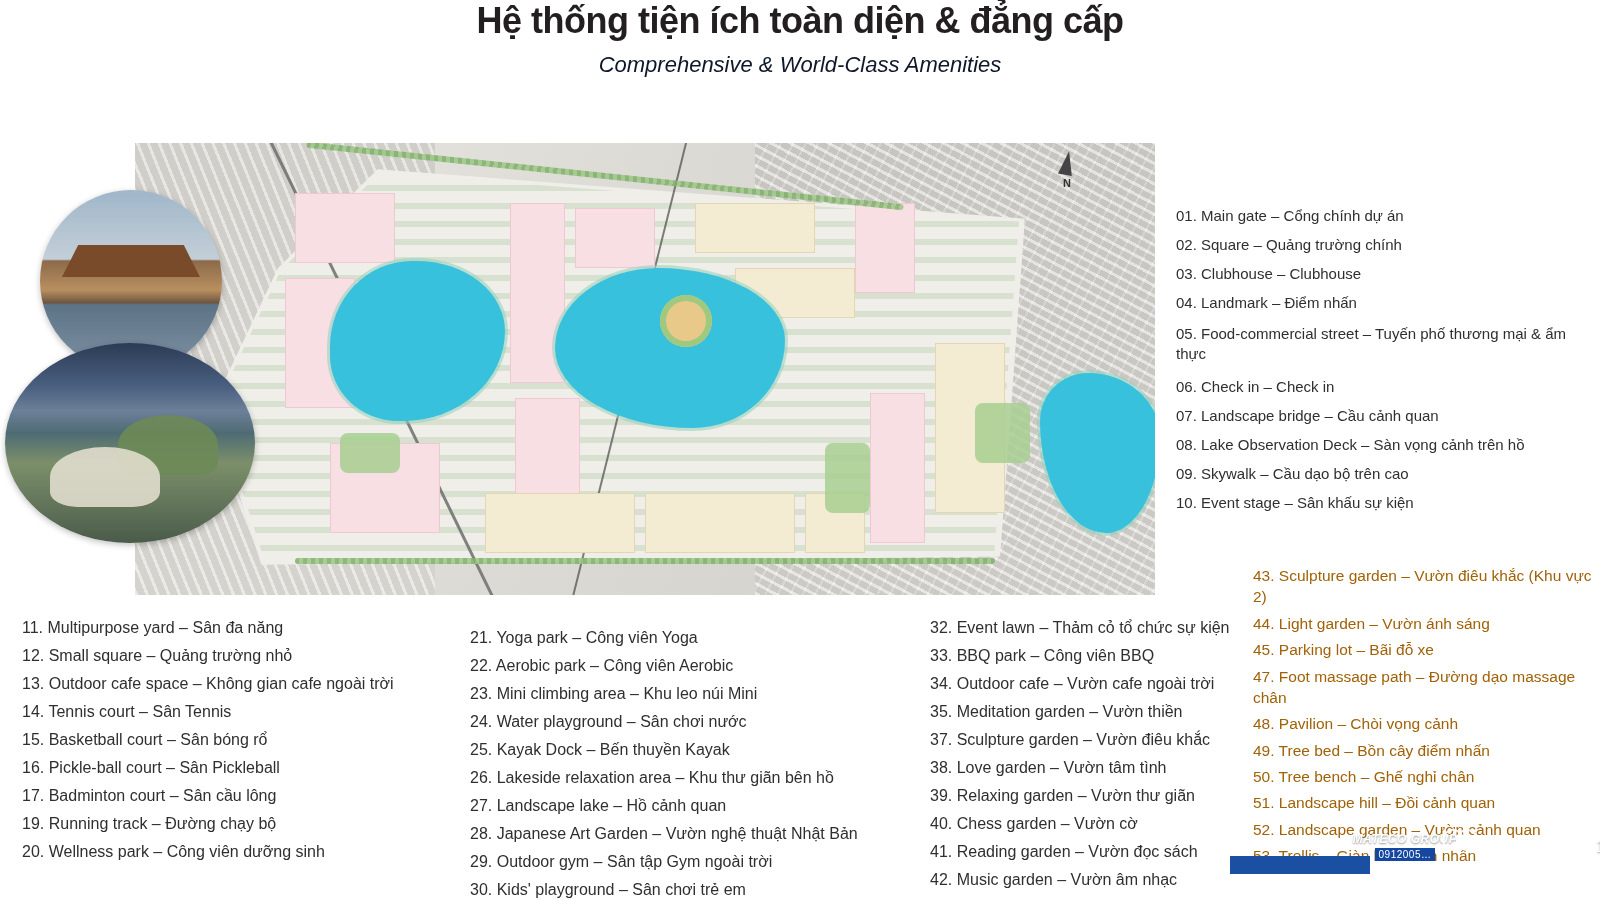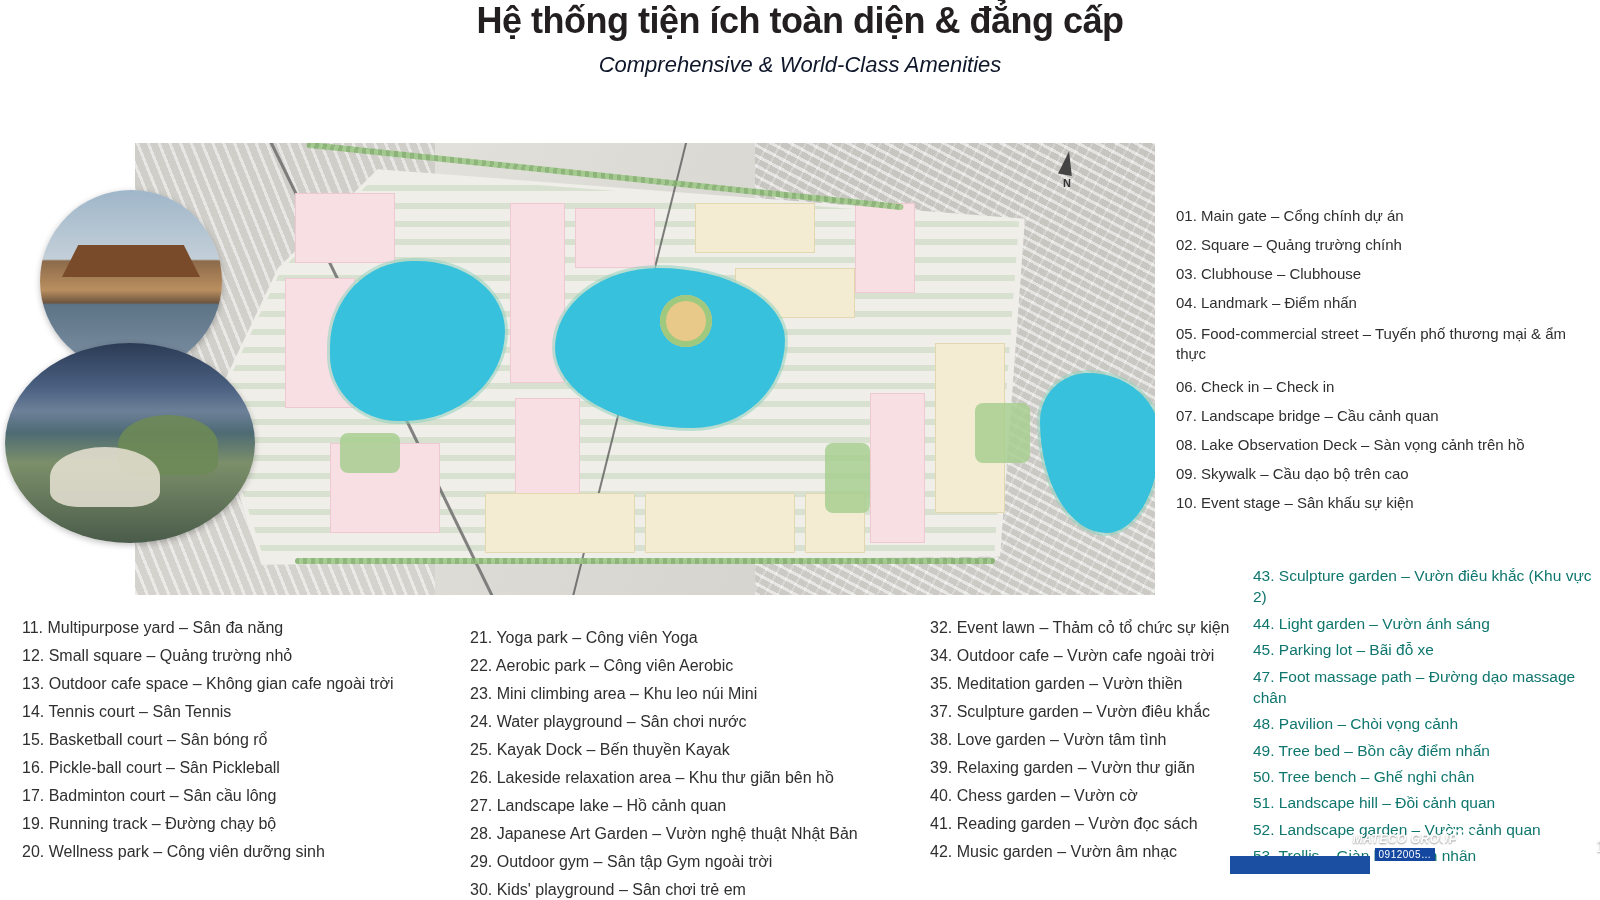--- a/index.html
+++ b/index.html
@@ -135,21 +135,21 @@
   
   .legend-right {
     position:absolute; left:1176px; top:208px; width:400px;
     font-size:15px; color:#2f2f2f; line-height:1.0;
   }
   .legend-right .li { margin-bottom:14px; }
 
   
   .legend-far {
     position:absolute; left:1253px; top:565px; width:340px;
-    font-size:15.5px; color:#0f766e; line-height:1.38;
+    font-size:15.5px; color:#a16207; line-height:1.38;
   }
   .legend-far .li { margin-bottom:5px; }
 
   
   .legend-bottom { position:absolute; top:618px; font-size:16px; color:#2f2f2f; }
   .legend-bottom .li { margin-bottom:8.5px; line-height:1.22; }
   .col-1 { left:22px;  width:440px; }
   .col-2 { left:470px; width:435px; }
   .col-3 { left:930px; width:300px; }
 
@@ -292,20 +292,21 @@
   <div class="li">25. Kayak Dock – Bến thuyền Kayak</div>
   <div class="li">26. Lakeside relaxation area – Khu thư giãn bên hồ</div>
   <div class="li">27. Landscape lake – Hồ cảnh quan</div>
   <div class="li">28. Japanese Art Garden – Vườn nghệ thuật Nhật Bản</div>
   <div class="li">29. Outdoor gym – Sân tập Gym ngoài trời</div>
   <div class="li">30. Kids' playground – Sân chơi trẻ em</div>
 </div>
 
 <div class="legend-bottom col-3" style="top:618px;">
   <div class="li">32. Event lawn – Thảm cỏ tổ chức sự kiện</div>
+  <div class="li">33. BBQ park – Công viên BBQ</div>
   <div class="li">34. Outdoor cafe – Vườn cafe ngoài trời</div>
   <div class="li">35. Meditation garden – Vườn thiền</div>
   <div class="li">37. Sculpture garden – Vườn điêu khắc</div>
   <div class="li">38. Love garden – Vườn tâm tình</div>
   <div class="li">39. Relaxing garden – Vườn thư giãn</div>
   <div class="li">40. Chess garden – Vườn cờ</div>
   <div class="li">41. Reading garden – Vườn đọc sách</div>
   <div class="li">42. Music garden – Vườn âm nhạc</div>
 </div>
 

